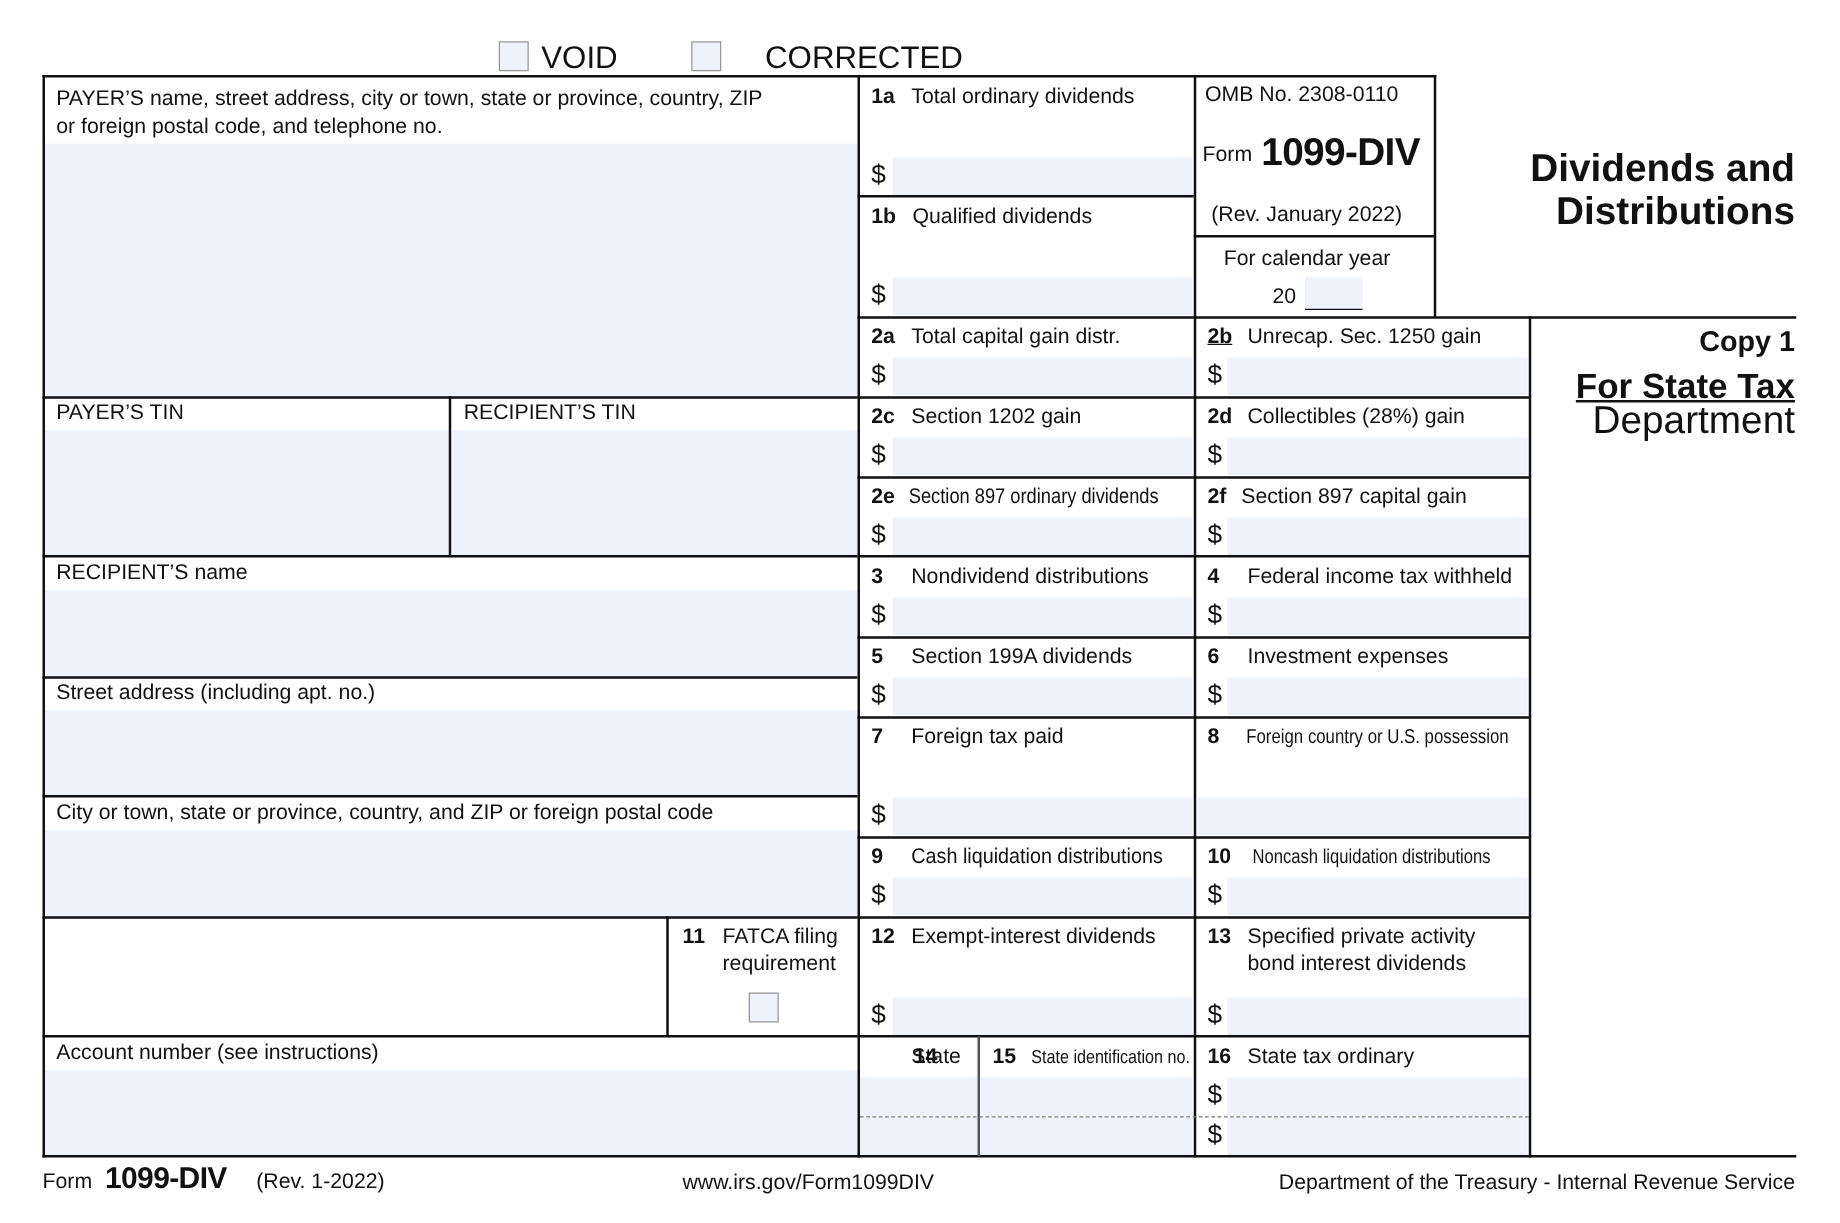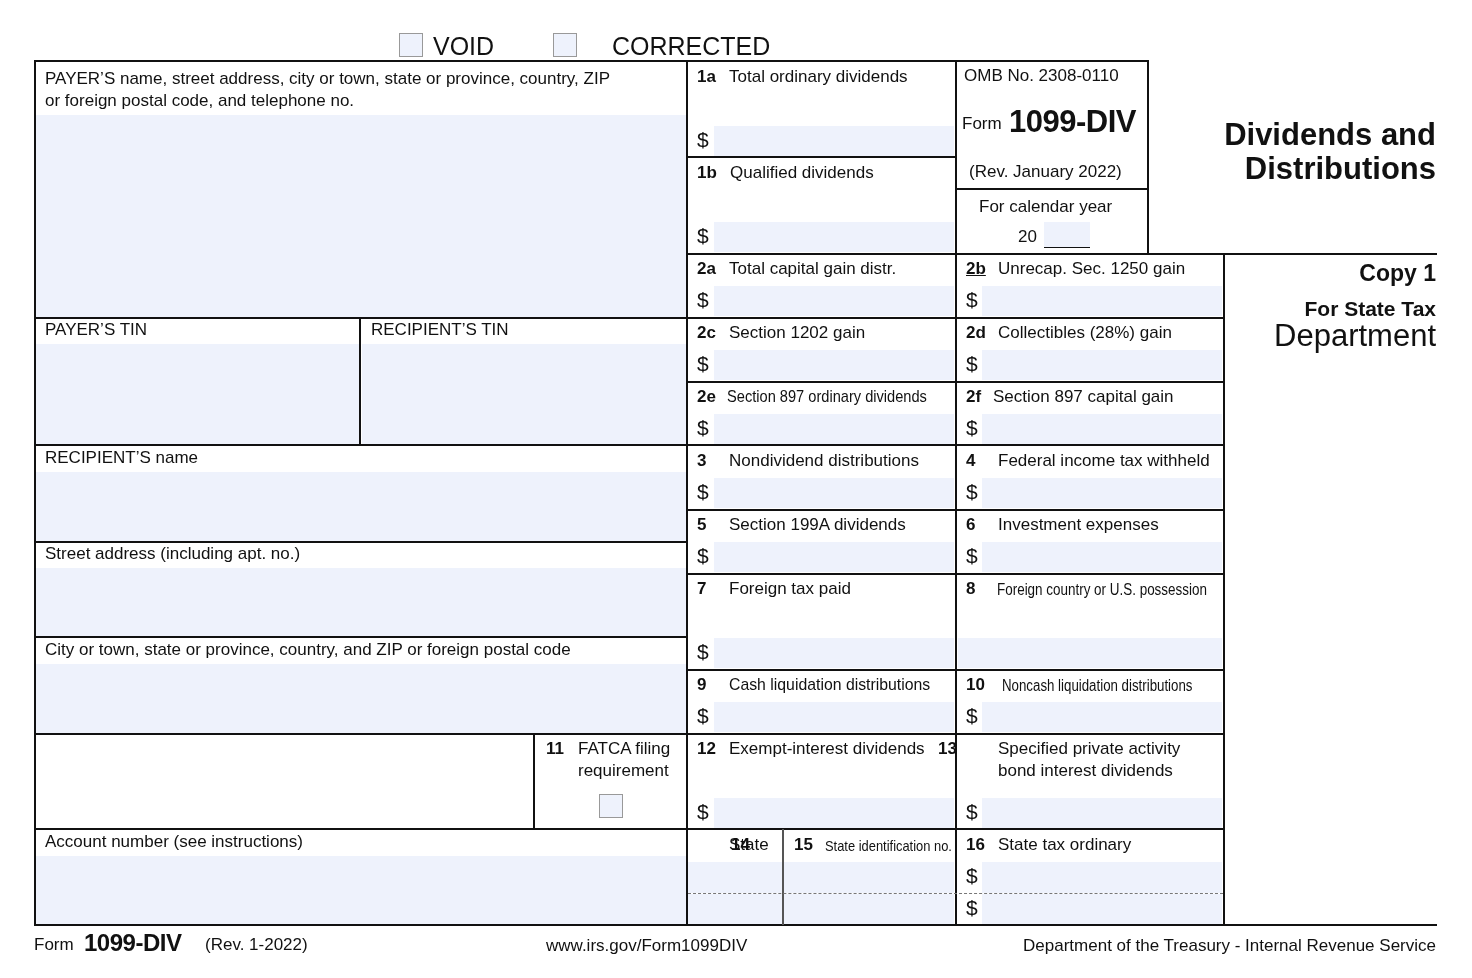--- a/index.html
+++ b/index.html
@@ -196,31 +196,31 @@
 <div class="lbl" style="left:998px;top:514px;">Investment expenses</div>
 <div class="dollar" style="left:966px;top:544px;">$</div>
 
 <div class="lbl num" style="left:966px;top:578px;">8</div>
 <div class="lbl" style="left:997px;top:579px;font-size:16px;"><span class="cond" style="transform:scaleX(0.84);">Foreign country or U.S. possession</span></div>
 
 <div class="lbl num" style="left:966px;top:674px;">10</div>
 <div class="lbl" style="left:1002px;top:675px;font-size:16px;"><span class="cond" style="transform:scaleX(0.83);">Noncash liquidation distributions</span></div>
 <div class="dollar" style="left:966px;top:704px;">$</div>
 
-<div class="lbl num" style="left:938px;top:738px;">13</div>
+<div class="lbl num" style="left:966px;top:738px;">13</div>
 <div class="lbl" style="left:998px;top:738px;">Specified private activity</div>
 <div class="lbl" style="left:998px;top:760px;">bond interest dividends</div>
 <div class="dollar" style="left:966px;top:800px;">$</div>
 
 <div class="lbl num" style="left:966px;top:834px;text-align:right;">16</div>
 <div class="lbl" style="left:998px;top:834px;">State tax ordinary</div>
 <div class="dollar" style="left:966px;top:864px;">$</div>
 <div class="dollar" style="left:966px;top:896px;">$</div>
 
 <div class="lbl" style="right:36px;top:259px;font-size:23px;line-height:28px;font-weight:bold;text-align:right;">Copy 1</div>
-<div class="lbl" style="right:36px;top:295px;font-size:21px;line-height:27px;font-weight:bold;text-align:right;">For State Tax</div>
+<div class="lbl" style="right:36px;top:295px;font-size:28px;line-height:27px;font-weight:bold;text-align:right;text-decoration:underline;">For State Tax</div>
 <div class="lbl" style="right:36px;top:322px;font-size:31px;line-height:27px;font-weight:normal;text-align:right;">Department</div>
 
 <div class="lbl" style="left:34px;top:934px;font-size:17px;line-height:22px;">Form</div>
 <div class="lbl" style="left:84px;top:928px;font-size:24px;line-height:30px;font-weight:bold;letter-spacing:-0.5px;">1099-DIV</div>
 <div class="lbl" style="left:205px;top:934px;font-size:17px;line-height:22px;">(Rev. 1-2022)</div>
 <div class="lbl" style="left:546px;top:935px;font-size:17px;line-height:22px;">www.irs.gov/Form1099DIV</div>
 <div class="lbl" style="right:36px;top:935px;font-size:17px;line-height:22px;text-align:right;">Department of the Treasury - Internal Revenue Service</div>
 
 </body></html>

